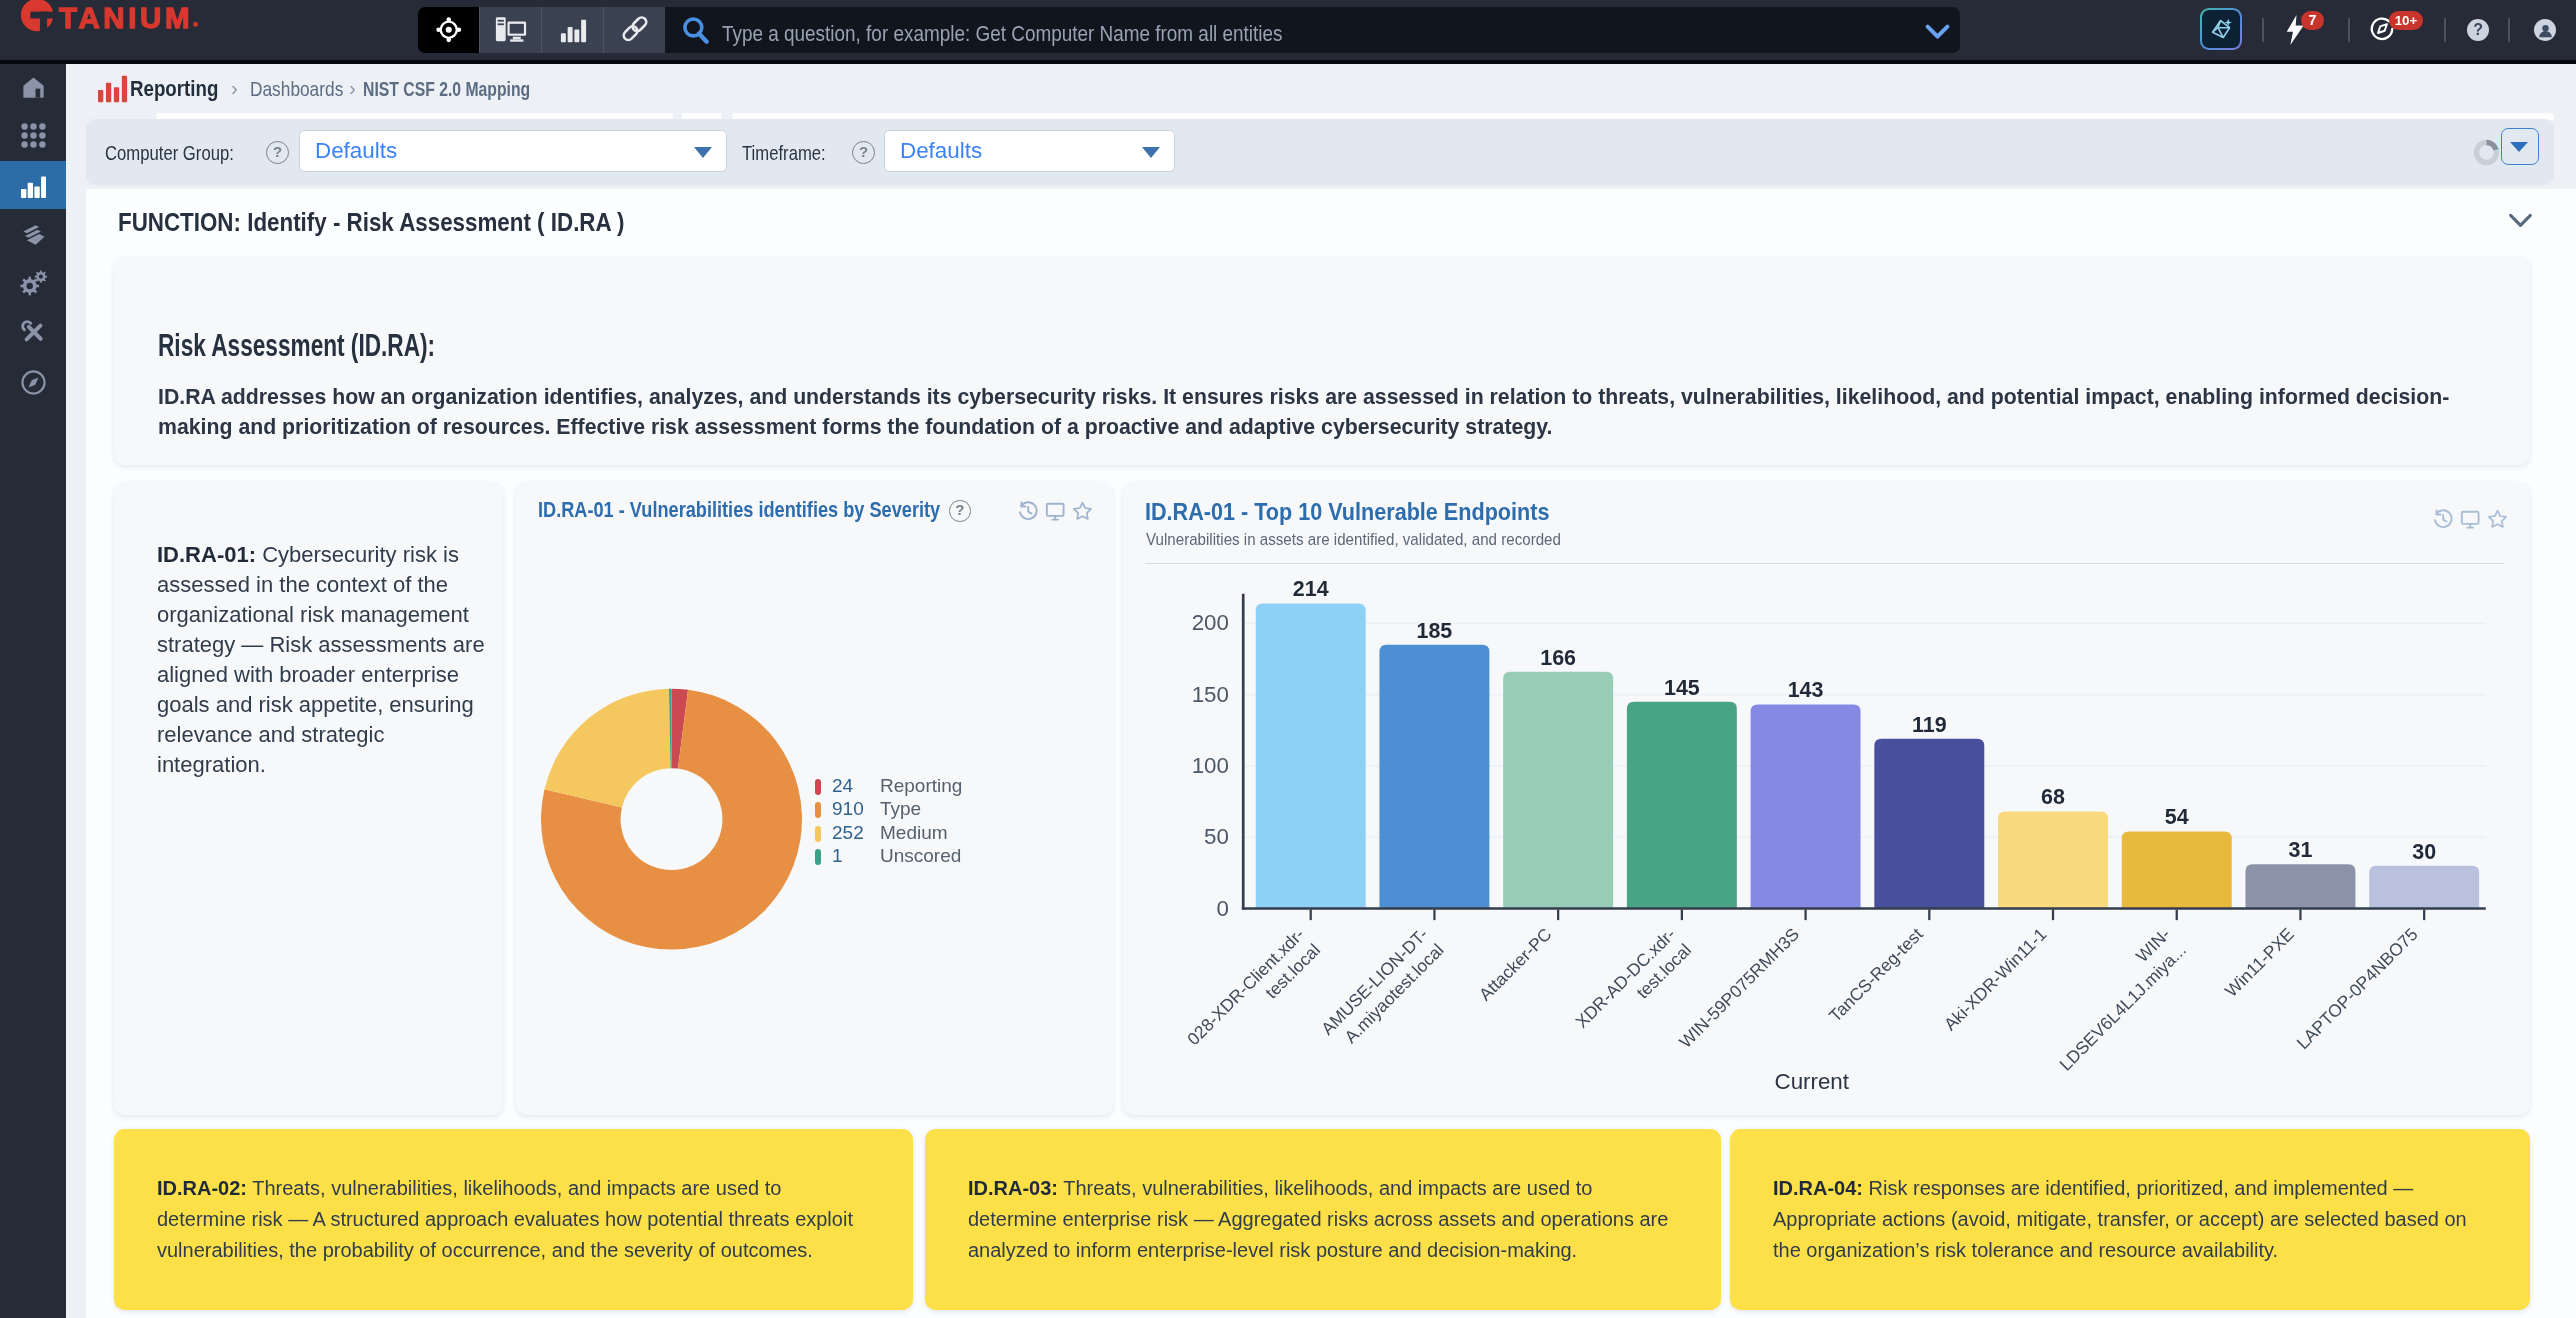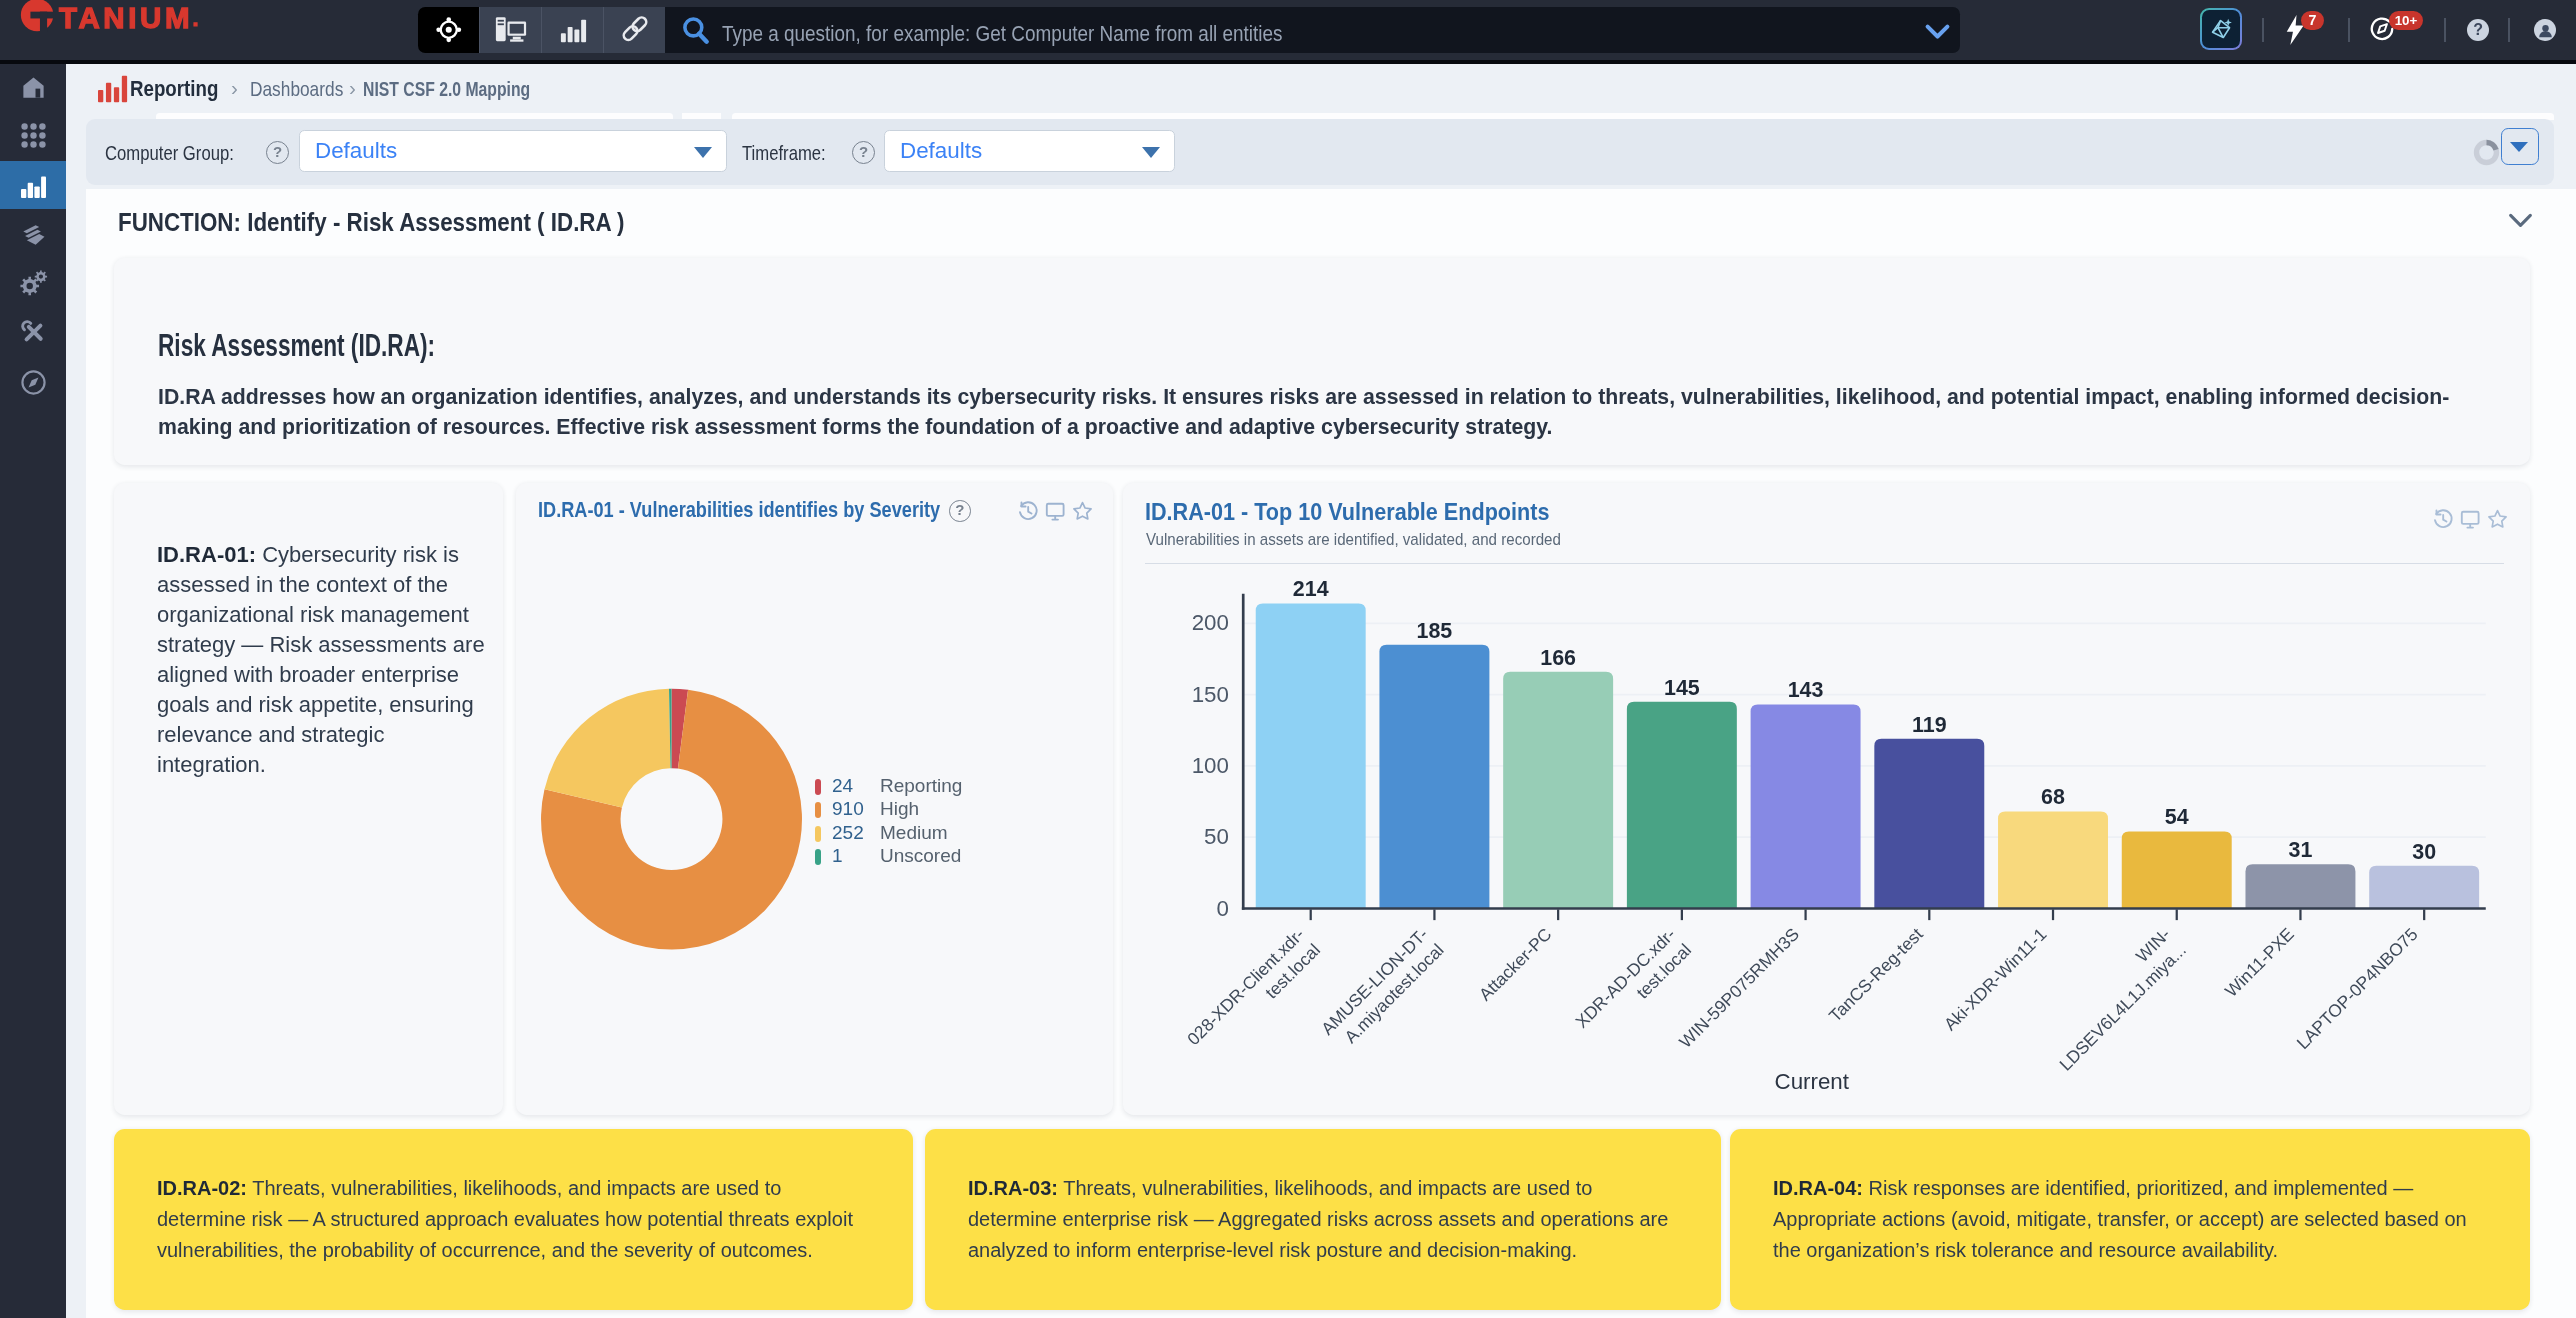--- a/index.html
+++ b/index.html
@@ -101,21 +101,21 @@
   </svg>
   <div class="leg">
       <div style="position:absolute;left:0;top:0px;height:23px;">
         <span class="pill" style="background:#cb4a52;"></span>
         <span class="num">24</span>
         <span class="lab">Reporting</span>
       </div>
       <div style="position:absolute;left:0;top:23px;height:23px;">
         <span class="pill" style="background:#e78f43;"></span>
         <span class="num">910</span>
-        <span class="lab">High</span>
+        <span class="lab">Type</span>
       </div>
       <div style="position:absolute;left:0;top:47px;height:23px;">
         <span class="pill" style="background:#f5c75f;"></span>
         <span class="num">252</span>
         <span class="lab">Medium</span>
       </div>
       <div style="position:absolute;left:0;top:70px;height:23px;">
         <span class="pill" style="background:#38a287;"></span>
         <span class="num">1</span>
         <span class="lab">Unscored</span>

